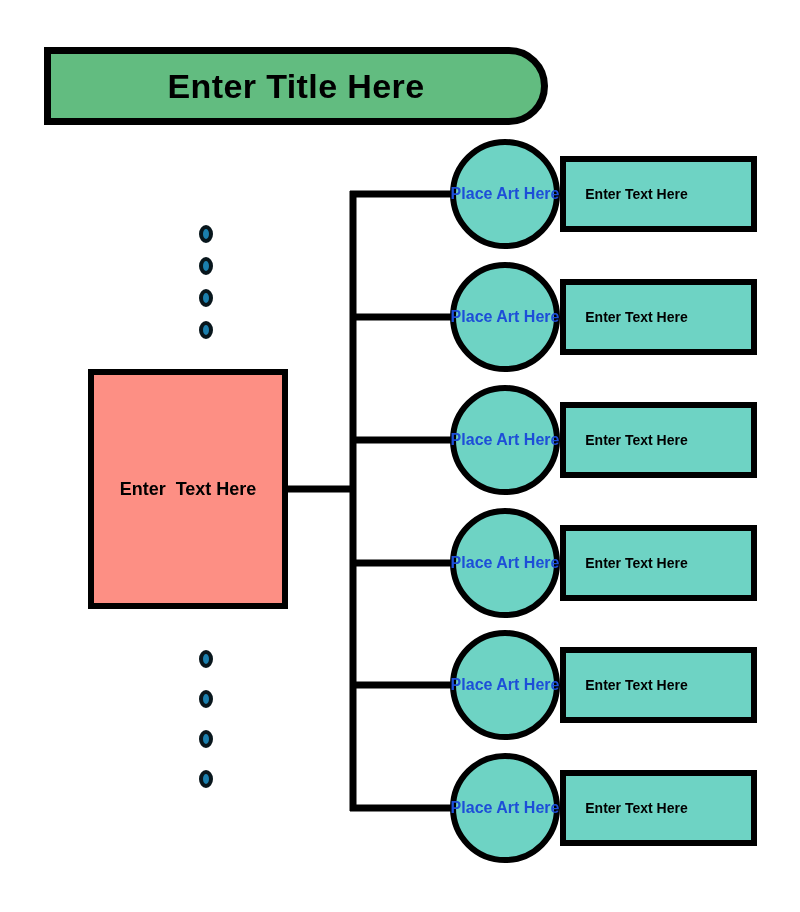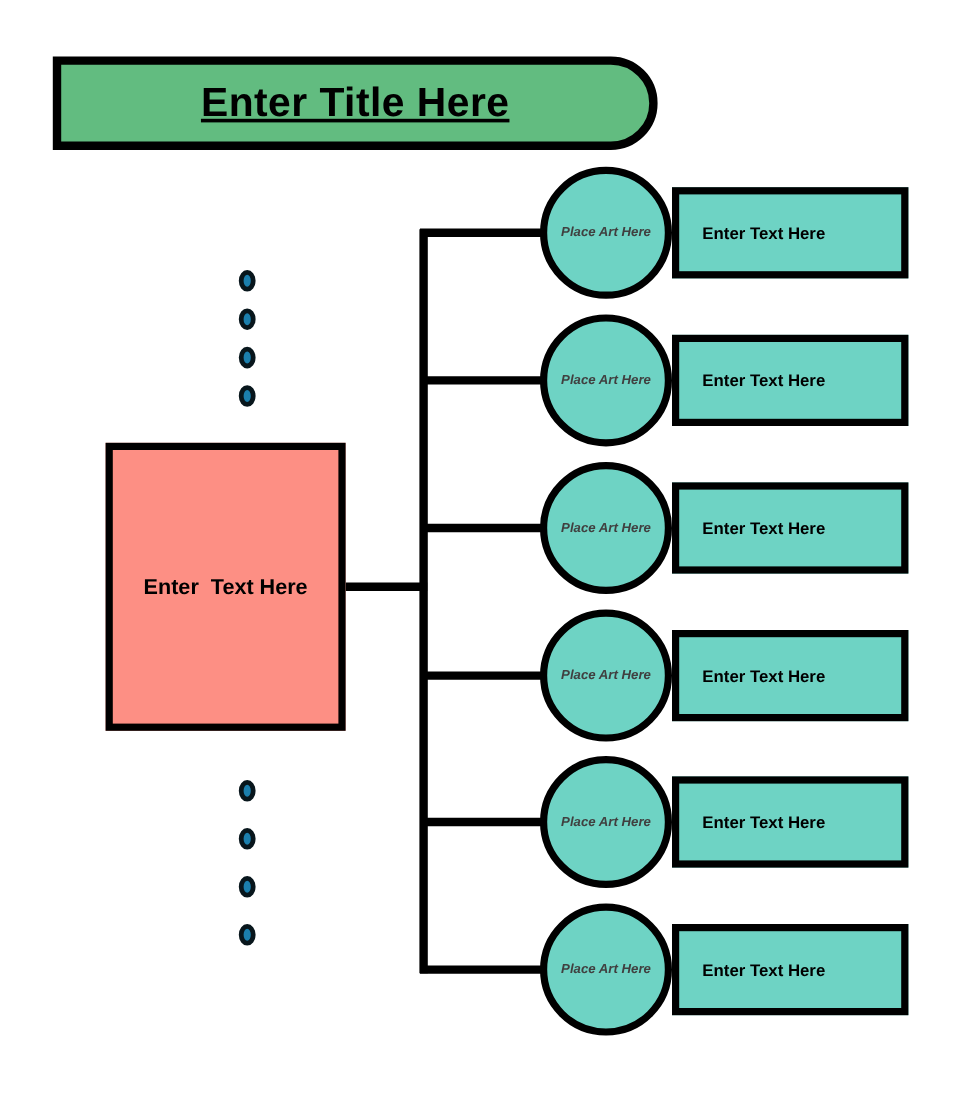--- a/index.html
+++ b/index.html
@@ -30,21 +30,20 @@
     top: 47px;
     width: 504px;
     height: 78px;
     background: #62bc80;
     border: 7px solid #000000;
     border-radius: 0 46px 46px 0;
     box-sizing: border-box;
     display: flex;
     align-items: center;
     justify-content: center;
-    text-decoration: underline;
   }
   .title-text {
     font-size: 34px;
     font-weight: bold;
     color: #000000;
     letter-spacing: 0.4px;
     line-height: 1;
     white-space: nowrap;
   }
 
@@ -115,25 +114,24 @@
     height: 110px;
     border-radius: 50%;
     background: #6ed3c4;
     border: 6px solid #000000;
     box-sizing: border-box;
     display: flex;
     align-items: center;
     justify-content: center;
   }
   .branch-circle-label {
-    font-size: 11px;
-    font-weight: bold;
-    color: #404040;
+    font-size: 16px;
+    font-weight: bold;
+    color: #1d4ed8;
     white-space: nowrap;
-    font-style: italic;
   }
 
   
   .dot-column {
     position: absolute;
     width: 16px;
   }
   .deco-dot {
     position: absolute;
     left: 0;

